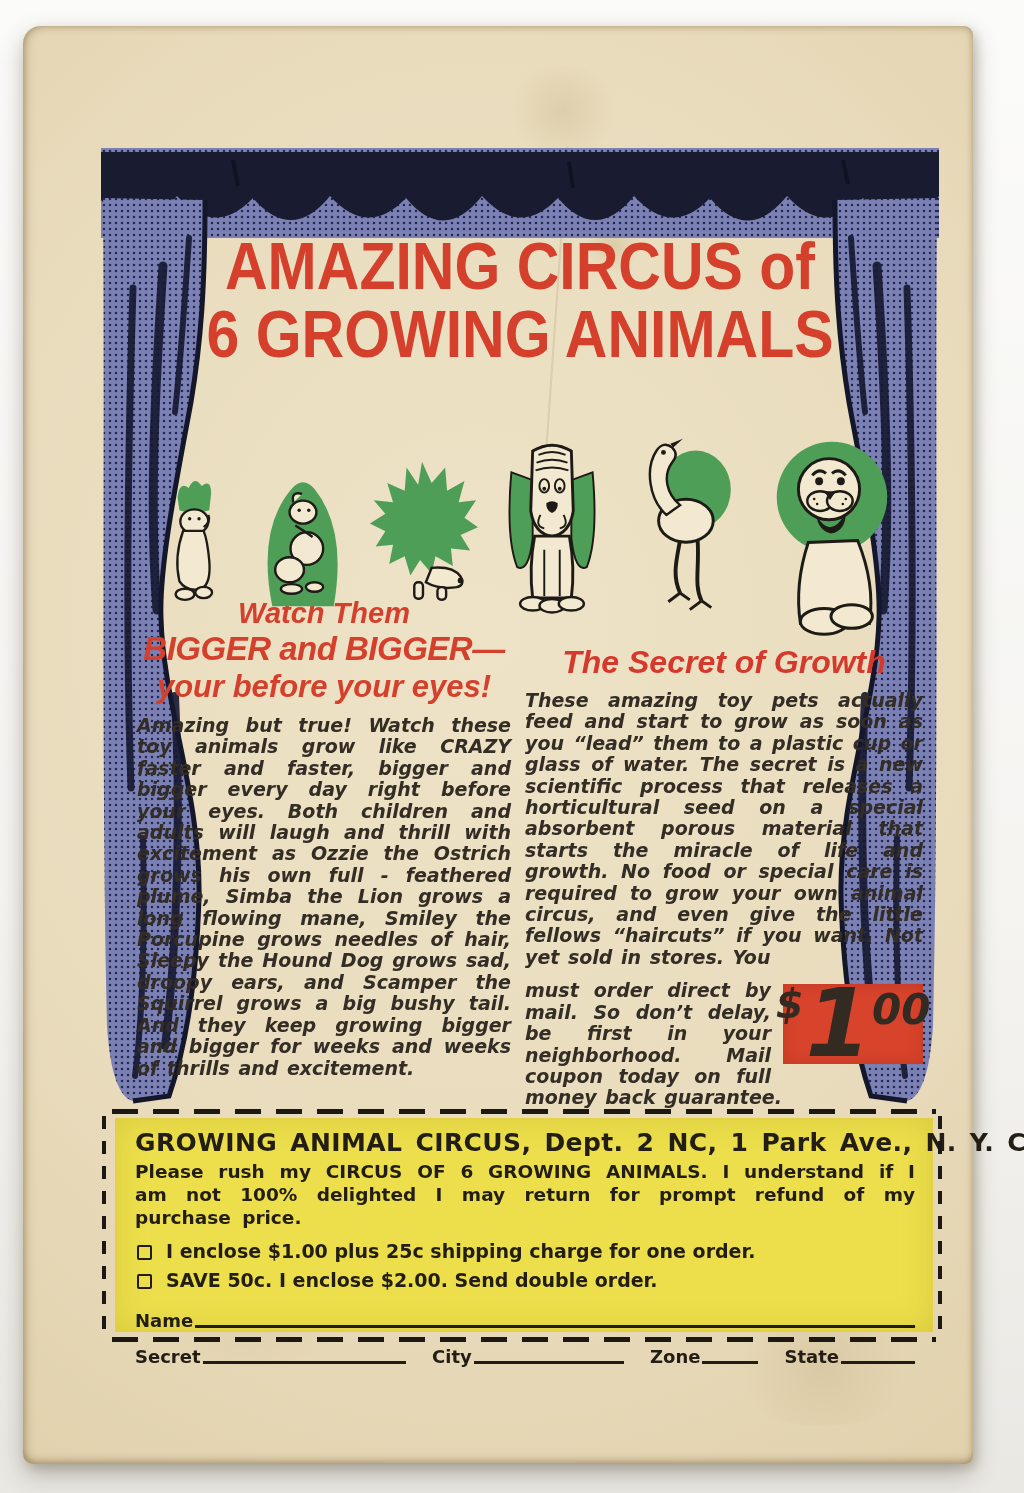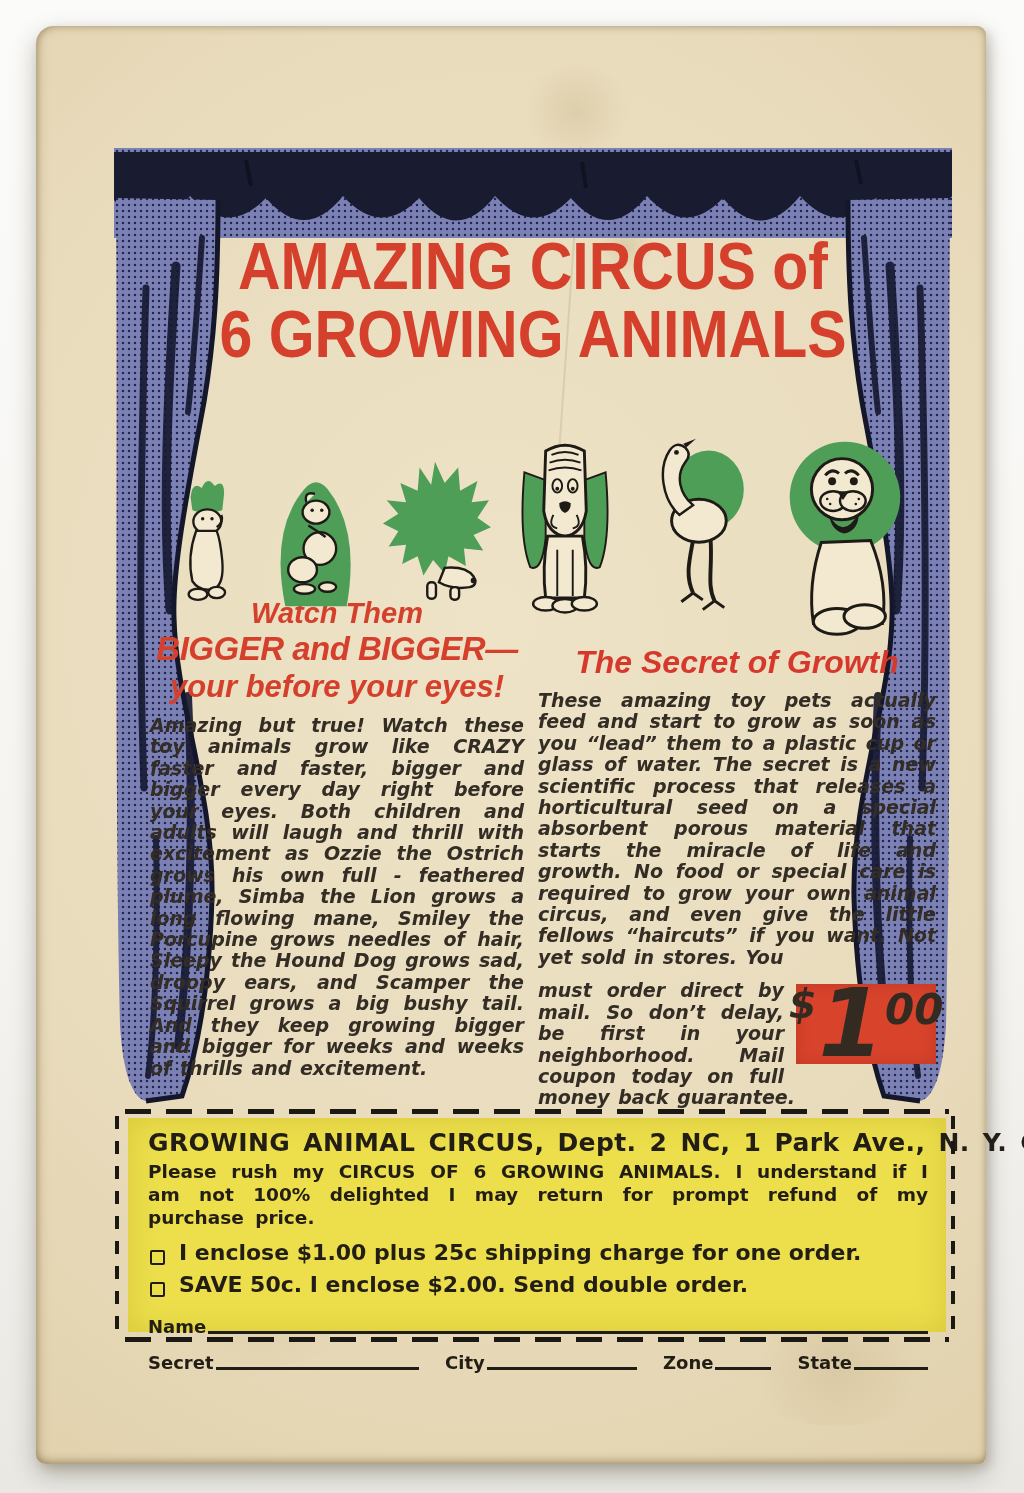--- a/index.html
+++ b/index.html
@@ -5,21 +5,21 @@
   * { margin:0; padding:0; box-sizing:border-box; }
   html,body { width:1024px; height:1493px; }
   body {
     position:relative; overflow:hidden;
     background: linear-gradient(180deg,#fbfbf9 0%, #f5f4f1 60%, #e9e8e3 100%);
     font-family:"DejaVu Sans", sans-serif;
   }
 
   
   .page {
-    position:absolute; left:36px; top:26px; width:950px; height:1438px;
+    position:absolute; left:23px; top:26px; width:950px; height:1438px;
     background:
       radial-gradient(ellipse 120% 90% at 48% 42%, #eee3c7 0%, #e9dcbd 45%, #e2d2ae 75%, #d3bf95 97%);
     border-radius:18px 9px 8px 10px;
     box-shadow:
       0 10px 24px rgba(60,50,30,.30),
       4px 4px 10px rgba(80,65,40,.18),
       inset 0 -7px 10px -5px rgba(120,95,55,.55),
       inset 7px 0 12px -7px rgba(120,95,55,.65),
       inset -5px 0 9px -6px rgba(120,95,55,.45),
       inset 0 6px 10px -6px rgba(120,95,55,.4);
@@ -86,21 +86,21 @@
   .coupon::before { top:-9px; }
   .coupon::after  { bottom:-10px; }
   .dashv { position:absolute; top:-2px; bottom:-2px; width:4px;
     background:repeating-linear-gradient(180deg,#1c1914 0 13px, transparent 13px 25px); }
   .dash-left  { left:-13px; }
   .dash-right { right:-9px; }
 
   .cp-header { font-size:25px; font-weight:bold; letter-spacing:.4px; word-spacing:4px; white-space:nowrap; }
   .cp-intro  { margin-top:3px; font-size:18.5px; font-weight:bold; line-height:23px;
     text-align:justify; word-spacing:5px; }
-  .cp-opt { display:flex; align-items:flex-end; margin-top:11px; font-size:22px; font-weight:bold; }
+  .cp-opt { display:flex; align-items:center; margin-top:11px; font-size:19px; font-weight:bold; }
   .cp-opt + .cp-opt { margin-top:7px; }
   .cbox { flex:0 0 15px; width:15px; height:15px; border:2.5px solid #201c17; border-radius:2px;
     margin:3px 14px 0 2px; }
   .fieldrow { display:flex; align-items:flex-end; font-size:18px; font-weight:bold;justify-content:flex-end; }
   .row-name { margin-top:19px; }
   .row-addr { margin-top:15px; }
   .rule { border-bottom:3px solid #201c17; height:1px; margin:0 0 3px 2px; }
   .r-name  { flex:1; }
   .r-addr  { flex:2.1; }
   .r-city  { flex:1.55; }

